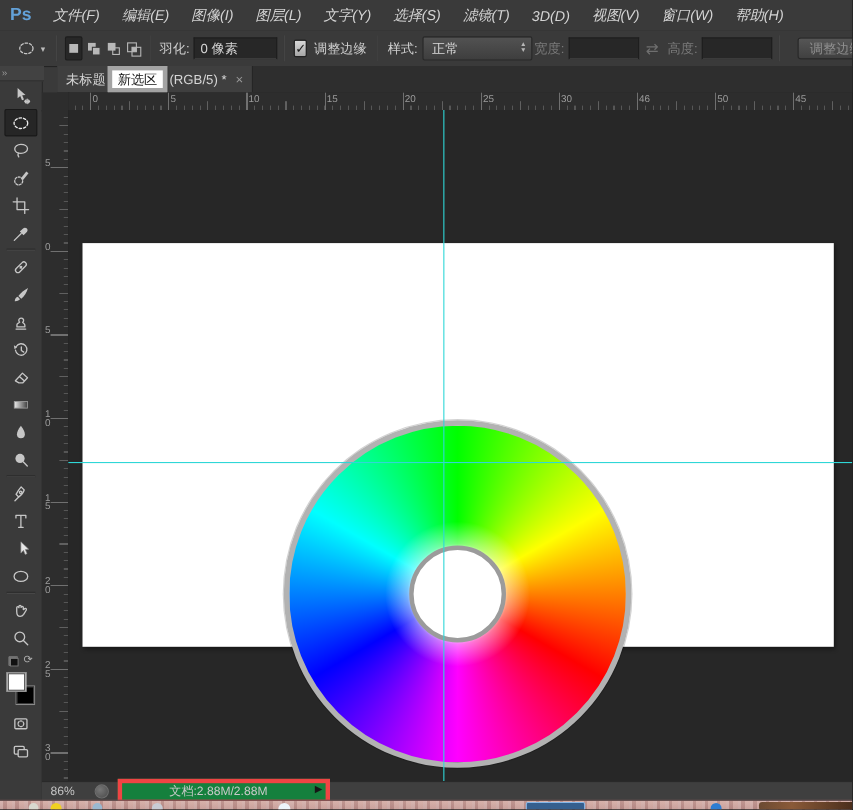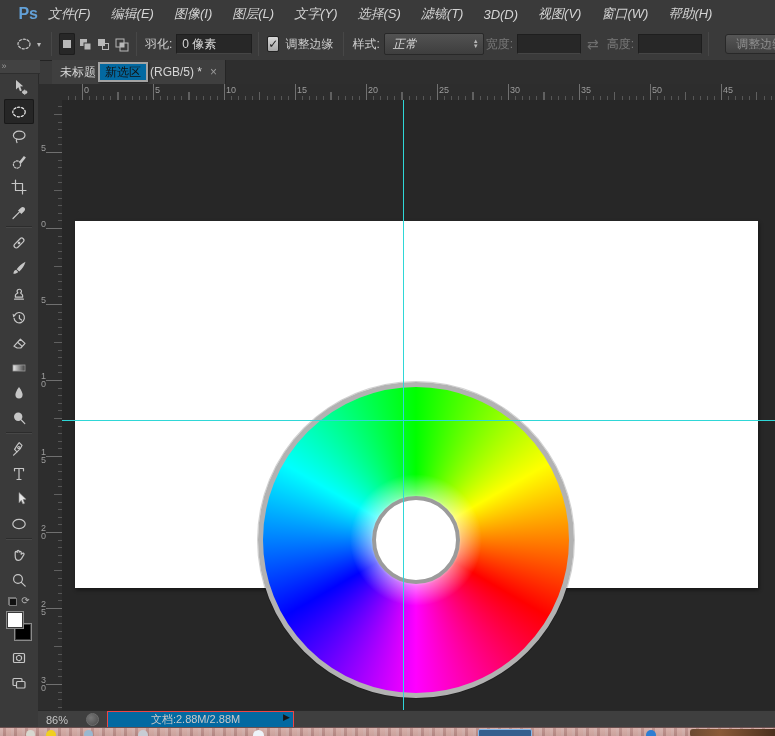--- a/index.html
+++ b/index.html
@@ -4,21 +4,21 @@
 <style>
   html,body{margin:0;padding:0;background:#1a1a1a;}
   #app{position:relative;width:775px;height:736px;overflow:hidden;
        font-family:"Liberation Sans","DejaVu Sans",sans-serif;
        background:#3a3a3a;color:#cfcfcf;-webkit-font-smoothing:antialiased;}
   .abs{position:absolute;}
 
   
   #menubar{left:0;top:0;width:775px;height:28px;background:#3a3a3a;border-bottom:1px solid #2b2b2b;
            display:flex;align-items:center;font-size:13px;}
-  #ps-logo{width:38px;text-align:right;font-weight:bold;font-size:16px;color:#63a1d8;}
+  #ps-logo{width:38px;text-align:center;font-weight:bold;font-size:16px;color:#63a1d8;}
   .menu-item{margin:0 10px;color:#d4d4d4;cursor:default;white-space:nowrap;font-style:italic;}
 
   
   #optionsbar{left:0;top:28px;width:775px;height:32px;background:#3a3a3a;border-bottom:1px solid #232323;
               display:flex;align-items:center;font-size:12px;overflow:hidden;}
   .grip{width:5px;height:22px;margin-left:2px;
         background:repeating-linear-gradient(180deg,#555 0 1px,transparent 1px 3px);}
   .osep{width:1px;height:24px;background:#2c2c2c;border-right:1px solid #474747;margin:0 6px;}
   #tool-preset{display:flex;align-items:center;gap:3px;margin-left:8px;padding:2px 4px;border-radius:2px;}
   .caret{font-size:8px;color:#bbb;}
@@ -28,21 +28,21 @@
   .olabel.dim{color:#7a7a7a;}
   .ofield{width:64px;height:18px;background:#272727;border:1px solid #1e1e1e;border-bottom-color:#454545;
           color:#d6d6d6;font-size:12px;padding:0 5px;font-family:"Liberation Sans","DejaVu Sans",sans-serif;}
   .ofield.small{width:52px;}
   .checkbox{width:14px;height:14px;background:linear-gradient(#d8d8d8,#a6a6a6);border:1px solid #222;
             border-radius:2px;display:flex;align-items:center;justify-content:center;
             color:#1d1d1d;font-size:12px;font-weight:bold;line-height:1;margin:0 4px 0 2px;}
   .dropdown{height:20px;min-width:86px;border-radius:2px;border:1px solid #282828;
             background:linear-gradient(#525252,#3e3e3e);display:flex;align-items:center;
             padding:0 4px 0 8px;gap:6px;}
-  .dropdown .val{flex:1;color:#dadada;font-style:italic;}
+  .dropdown .val{flex:1;color:#dadada;}
   .spinner{display:flex;flex-direction:column;font-size:6px;color:#b8b8b8;line-height:5px;text-align:center;}
   .swap-glyph{color:#6f6f6f;font-size:14px;margin:0 6px;}
   #refine-edge{height:20px;border-radius:3px;border:1px solid #282828;background:linear-gradient(#565656,#404040);
                color:#909090;font-size:12px;padding:0 10px;white-space:nowrap;margin-left:10px;flex:none;}
 
   
   #toolbar{left:0;top:60px;width:38px;height:667px;background:#3a3a3a;border-right:1px solid #2a2a2a;
            display:flex;flex-direction:column;align-items:center;}
   #tb-collapse{width:100%;height:13px;font-size:9px;color:#9a9a9a;padding-left:3px;letter-spacing:1px;
                background:#424242;border-bottom:1px solid #2e2e2e;line-height:13px;}
@@ -58,21 +58,21 @@
   #mini-swatch .b{position:absolute;right:0;bottom:0;width:6px;height:6px;background:#111;border:1px solid #777;}
   #swap-colors{color:#b0b0b0;font-size:10px;line-height:10px;}
   #swatches{width:26px;height:30px;position:relative;flex:none;margin-top:3px;}
   #fg-swatch{position:absolute;left:0;top:0;width:16px;height:16px;border:1px solid #8a8a8a;box-shadow:inset 0 0 0 1px #3a3a3a;z-index:2;}
   #bg-swatch{position:absolute;right:0;bottom:0;width:16px;height:16px;border:1px solid #8a8a8a;box-shadow:inset 0 0 0 1px #3a3a3a;z-index:1;}
 
   
   #tabbar{left:52px;top:60px;width:737px;height:24px;background:#2e2e2e;border-bottom:1px solid #262626;display:flex;}
   #doc-tab{height:24px;background:#3f3f3f;border-right:1px solid #252525;display:flex;align-items:center;
            padding:0 8px;font-size:12px;color:#d6d6d6;white-space:nowrap;}
-  #tab-tooltip{display:inline-block;background:#0369a1;border:2px solid #a3a3a3;color:#111;
+  #tab-tooltip{display:inline-block;background:#ffffff;border:4px solid #a3a3a3;color:#111;
                padding:0 5px;height:16px;line-height:16px;font-size:12px;margin:0 2px;
                box-shadow:1px 1px 2px rgba(0,0,0,.5);}
   #tab-close{margin-left:8px;color:#9a9a9a;font-size:12px;line-height:12px;}
 
   
   #ruler-corner{left:38px;top:84px;width:24px;height:16px;background:#2d2d2d;
                 border-right:1px solid #222;border-bottom:1px solid #222;}
   #hruler{left:62px;top:84px;width:713px;height:16px;background:#2d2d2d;border-bottom:1px solid #222;overflow:hidden;}
   #hruler .ticks{position:absolute;left:-51px;top:0;width:820px;height:16px;
     background-image:
@@ -107,21 +107,21 @@
   .guide{position:absolute;z-index:5;}
   #guide-v{left:341px;top:0;width:1px;height:610px;}
   #guide-h{left:0;top:320px;width:713px;height:1px;}
 
   
   #statusbar{left:38px;top:710px;width:737px;height:17px;background:#3f3f3f;border-top:1px solid #292929;
              display:flex;align-items:center;font-size:11px;}
   #zoom-level{margin-left:8px;color:#c4c4c4;width:34px;}
   #doc-badge-icon{width:11px;height:11px;border-radius:50%;background:radial-gradient(circle at 35% 35%,#777,#4a4a4a);
                   border:1px solid #6e6e6e;margin:0 8px 0 6px;}
-  #doc-info-field{width:185px;height:15px;background:#0369a1;border:1px solid #ef4444;display:flex;align-items:flex-start;}
+  #doc-info-field{width:185px;height:15px;background:#15803d;border:4px solid #ef4444;display:flex;align-items:flex-start;}
   #doc-info{flex:1;text-align:center;color:#cicic1,#c9c9c9;color:#c9c9c9;}
   #doc-advance{color:#161616;font-size:9px;margin-right:3px;}
 
   
   #taskbar{left:0;top:727px;width:775px;height:9px;overflow:hidden;border-top:1px solid #6a5050;
      background:linear-gradient(#cfa6a0,#bb8f8b);}
   #taskbar::before{content:"";position:absolute;inset:0;
      background:repeating-linear-gradient(90deg,rgba(255,255,255,.18) 0 3px,rgba(90,40,40,.12) 3px 6px,rgba(255,230,220,.18) 6px 11px);}
   .tb-blob{position:absolute;top:2px;border-radius:50%;}
   #tb-win-btn{position:absolute;left:478px;top:1px;width:52px;height:10px;background:#355f8e;
@@ -377,21 +377,21 @@
   <div id="ruler-corner" class="abs"></div>
   <div id="hruler" class="abs">
     <div class="ticks"></div>
     <span class="hlabel" style="left:22px">0</span>
     <span class="hlabel" style="left:93px">5</span>
     <span class="hlabel" style="left:164px">10</span>
     <span class="hlabel" style="left:235px">15</span>
     <span class="hlabel" style="left:306px">20</span>
     <span class="hlabel" style="left:377px">25</span>
     <span class="hlabel" style="left:448px">30</span>
-    <span class="hlabel" style="left:519px">35</span>
+    <span class="hlabel" style="left:519px">46</span>
     <span class="hlabel" style="left:590px">50</span>
     <span class="hlabel" style="left:661px">45</span>
   </div>
   <div id="vruler" class="abs">
     <div class="ticks"></div>
     <span class="vlabel" style="top:44px">5</span>
     <span class="vlabel" style="top:120px">0</span>
     <span class="vlabel" style="top:196px">5</span>
     <span class="vlabel" style="top:272px">10</span>
     <span class="vlabel" style="top:348px">15</span>

